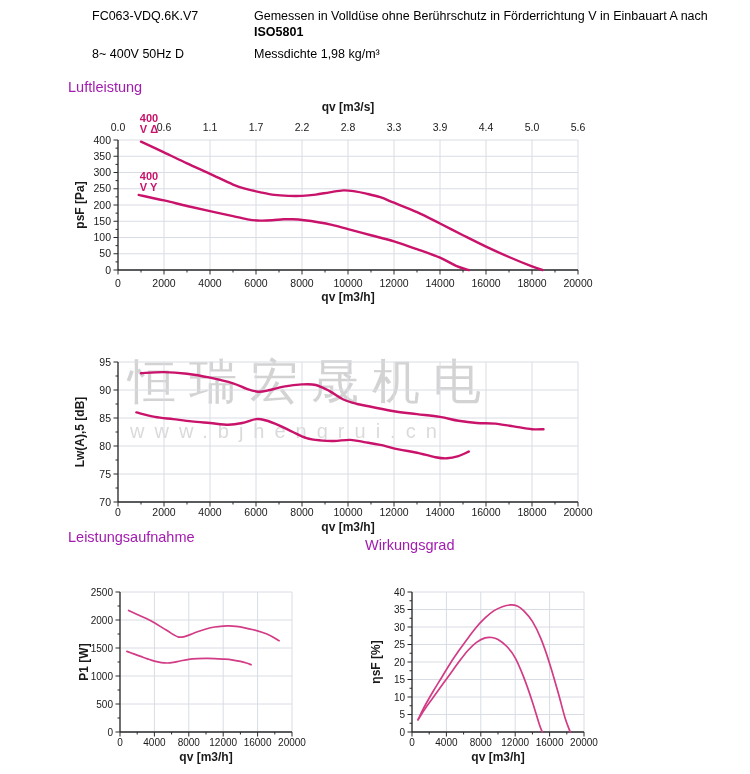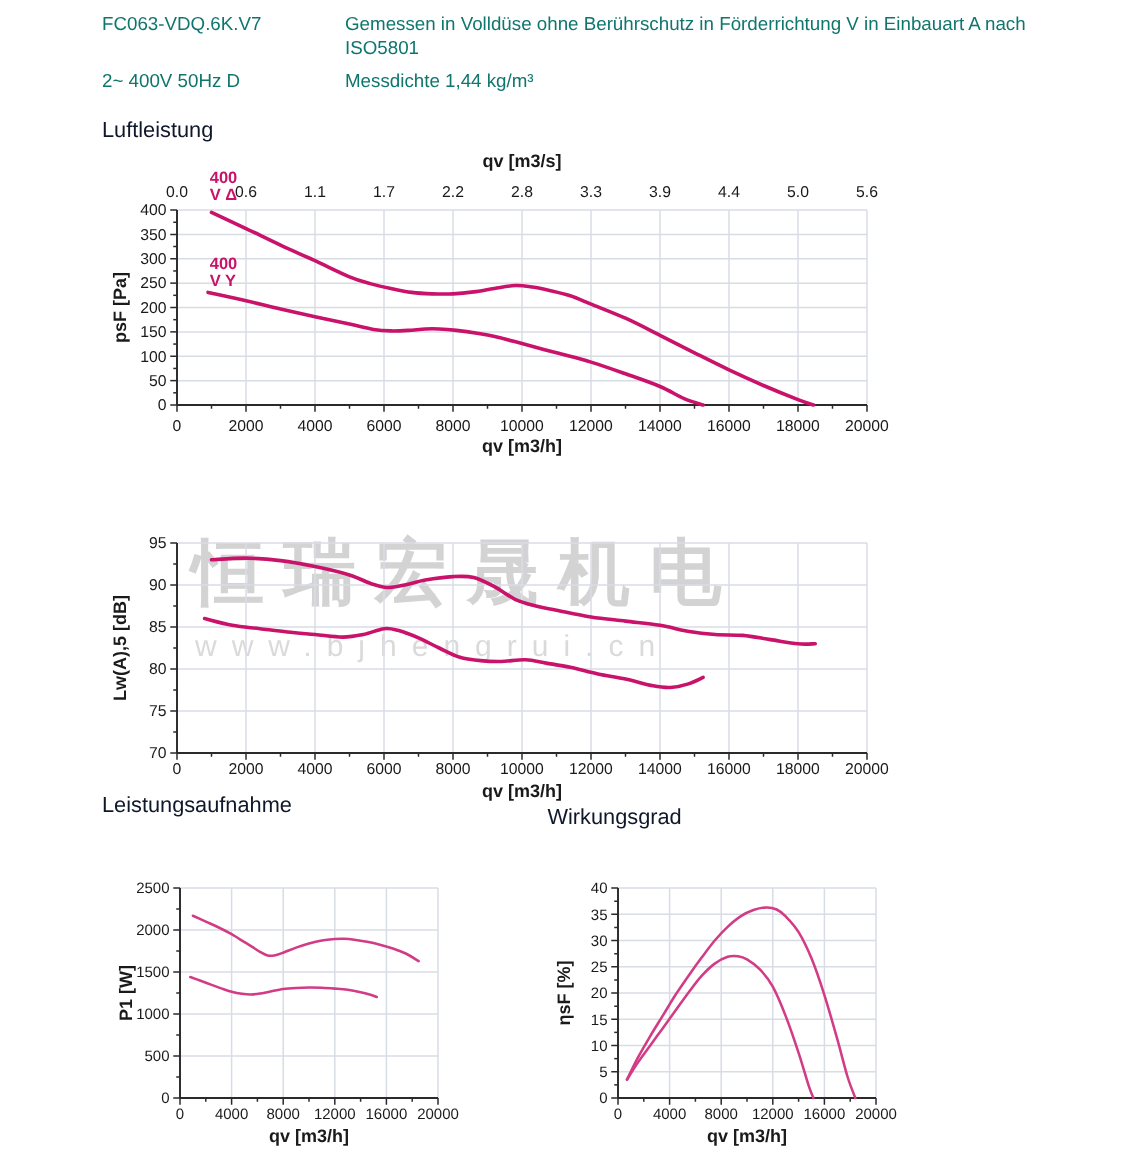--- a/index.html
+++ b/index.html
@@ -1,36 +1,36 @@
 <!DOCTYPE html>
 <html><head>
 <meta charset="utf-8">
 <style>
   html,body{margin:0;padding:0;background:#ffffff;}
   body{font-family:"Liberation Sans",sans-serif;}
   #page{position:relative;width:750px;height:774px;background:#fff;overflow:hidden;}
-  .hdr{position:absolute;color:#0f766e;font-size:12.5px;line-height:16px;white-space:pre;}
-  .heading{position:absolute;color:#0f172a;font-size:14.5px;line-height:18px;}
+  .hdr{position:absolute;color:#000000;font-size:12.5px;line-height:16px;white-space:pre;margin-left:24px;}
+  .heading{position:absolute;color:#a21caf;font-size:14.5px;line-height:18px;}
   .chart{position:absolute;}
   svg text{font-family:"Liberation Sans",sans-serif;}
   .wm{position:absolute;z-index:0;white-space:nowrap;pointer-events:none;}
-  .wm-cn{left:128px;top:350px;font-size:48px;letter-spacing:13px;color:rgba(110,110,110,0.30);font-weight:bold;}
+  .wm-cn{left:128px;top:350px;font-size:48px;letter-spacing:13px;color:rgba(110,110,110,0.30);font-weight:normal;}
   .wm-url{left:130px;top:420px;font-size:20px;letter-spacing:10px;color:rgba(140,140,140,0.32);}
   .chart{z-index:1;}
 </style>
 </head>
 <body>
 
 <div id="page">
 
   <div class="hdr" style="left:68px;top:8px;">FC063-VDQ.6K.V7</div>
   <div class="hdr" style="left:230px;top:8px;text-align:right;">Gemessen in Volldüse ohne Berührschutz in Förderrichtung V in Einbauart A nach</div>
-  <div class="hdr" style="left:230px;top:24px;">ISO5801</div>
-  <div class="hdr" style="left:68px;top:46px;">2~ 400V 50Hz D</div>
-  <div class="hdr" style="left:230px;top:46px;">Messdichte 1,44 kg/m³</div>
+  <div class="hdr" style="left:230px;top:24px;font-weight:bold;">ISO5801</div>
+  <div class="hdr" style="left:68px;top:46px;">8~ 400V 50Hz D</div>
+  <div class="hdr" style="left:230px;top:46px;">Messdichte 1,98 kg/m³</div>
 
   <div class="heading" style="left:68px;top:78px;">Luftleistung</div>
   <div class="heading" style="left:68px;top:528px;">Leistungsaufnahme</div>
   <div class="heading" style="left:365px;top:536px;">Wirkungsgrad</div>
 
   <div class="wm wm-cn">恒瑞宏晟机电</div>
   <div class="wm wm-url">www.bjhengrui.cn</div>
 
   <svg class="chart" style="left:60px;top:96px;" width="585" height="210">
       <line x1="58" y1="44" x2="58" y2="174" stroke="#d8dce4" stroke-width="1"></line>

